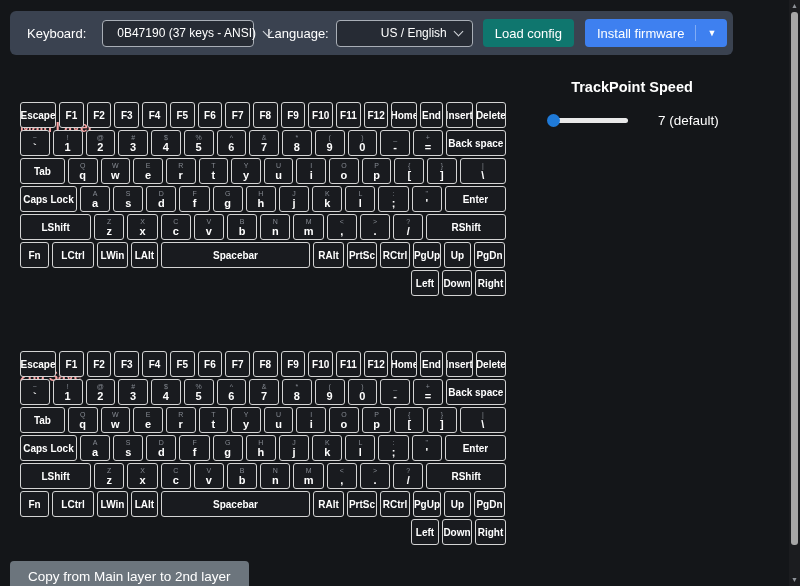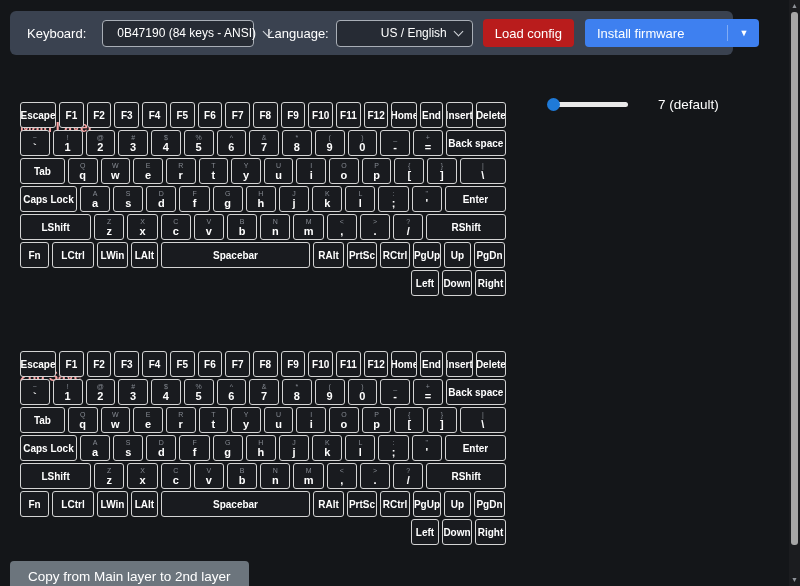--- a/index.html
+++ b/index.html
@@ -20,21 +20,21 @@
     height:27px;background:#262b34;border:1px solid #a9afb7;border-radius:4px;
     color:#fff;font-size:12px;display:flex;align-items:center;justify-content:space-between;
     padding:0 10px 0 14px;box-sizing:border-box;cursor:pointer;white-space:nowrap;
   }
   .chev{width:6px;height:6px;border-right:1.5px solid #d2d6db;border-bottom:1.5px solid #d2d6db;
     transform:rotate(45deg);margin-top:-3px;flex:0 0 auto;margin-left:8px;}
   .btn{
     height:28px;border:none;border-radius:4px;color:#fff;font-size:13px;
     padding:0 12px;display:flex;align-items:center;font-family:inherit;cursor:pointer;white-space:nowrap;
   }
-  .btn-green{background:#b91c1c;}
+  .btn-green{background:#0f766e;}
   .btn-blue{background:#3e80f0;padding-right:0;}
   .caret{
     font-size:9px;line-height:9px;margin-left:11px;padding:0 11px;height:16px;
     display:flex;align-items:center;border-left:1px solid rgba(255,255,255,.35);
   }
   
   .layer-title{position:absolute;color:#fca5a5;font-weight:700;font-size:14px;margin-top:44px;}
   
   .keyboard{position:absolute;width:486px;}
   .krow{display:flex;gap:3px;height:26px;margin-bottom:2px;}
@@ -66,30 +66,30 @@
   .sb-arrow{position:absolute;left:0;width:11px;text-align:center;color:#8f9399;font-size:7px;line-height:10px;cursor:pointer;}
   .sb-up{top:1px;}
   .sb-down{bottom:1px;}
 </style>
 </head>
 <body>
 
 <div class="topbar">
   <span class="tb-label">Keyboard:</span>
   <div class="tb-select" style="width:152px;margin-left:16px;">
-    <span>0B47190 (84 keys - ANSI)</span>
+    <span>0B47190 (37 keys - ANSI)</span>
     <span class="chev"></span>
   </div>
   <span class="tb-label" style="margin-left:13px;">Language:</span>
   <div class="tb-select" style="width:156px;margin-left:7px;padding-left:44px;">
     <span>US / English</span>
     <span class="chev"></span>
   </div>
   <button class="btn btn-green" style="margin-left:10px;">Load config</button>
-  <button class="btn btn-blue" style="margin-left:11px;gap:32px;">
+  <button class="btn btn-blue" style="margin-left:11px;">
     <span>Install firmware</span>
     <span class="caret">▼</span>
   </button>
 </div>
 
 <div class="layer-title" style="left:20px;top:75px;">Main Layer</div>
 <div class="keyboard" style="left:20px;top:102px;">
     <div class="krow">
       <div class="key" style="flex: 1.5 1.5 0px;">
         <span class="ksingle">Escape</span>
@@ -399,20 +399,21 @@
       <div class="key" style="flex: 0 0 30px;">
         <span class="ksingle">Down</span>
       </div>
       <div class="key" style="flex: 0 0 31px;">
         <span class="ksingle">Right</span>
       </div>
     </div>
   </div>
 
 <div class="tp">
+  <div class="tp-title">TrackPoint Speed</div>
   <div class="tp-row">
     <div class="tp-slider">
       <div class="tp-track"></div>
       <div class="tp-thumb"></div>
     </div>
     <div class="tp-value">7 (default)</div>
   </div>
 </div>
 
 <div class="layer-title" style="left:20px;top:324px;">2nd Save</div>

